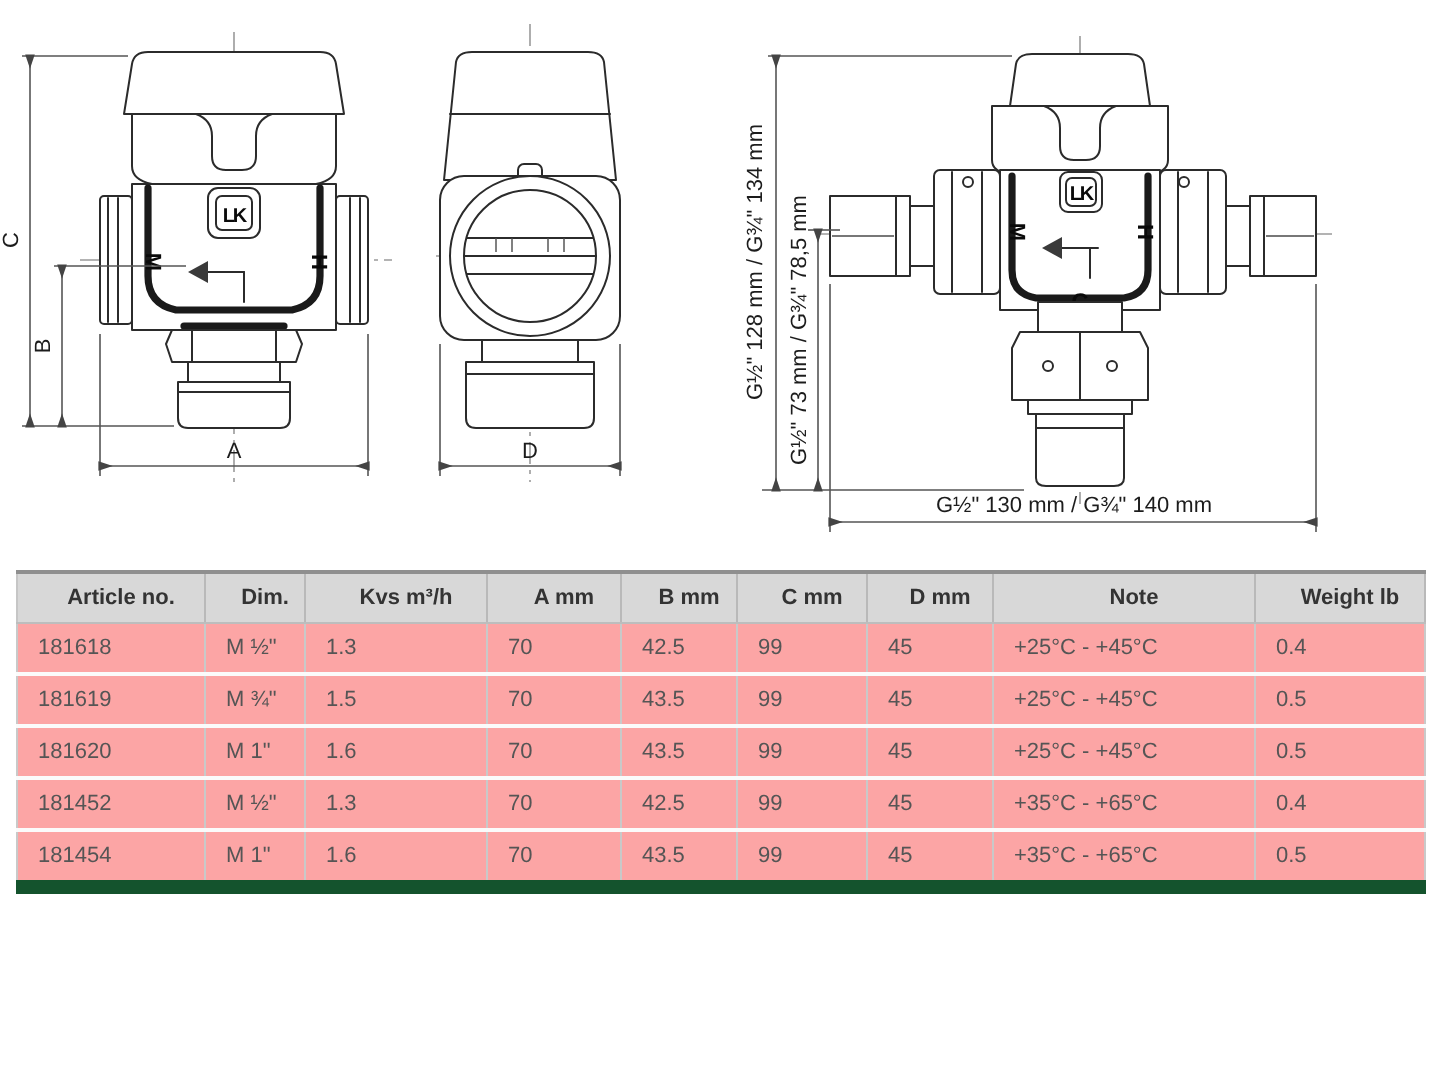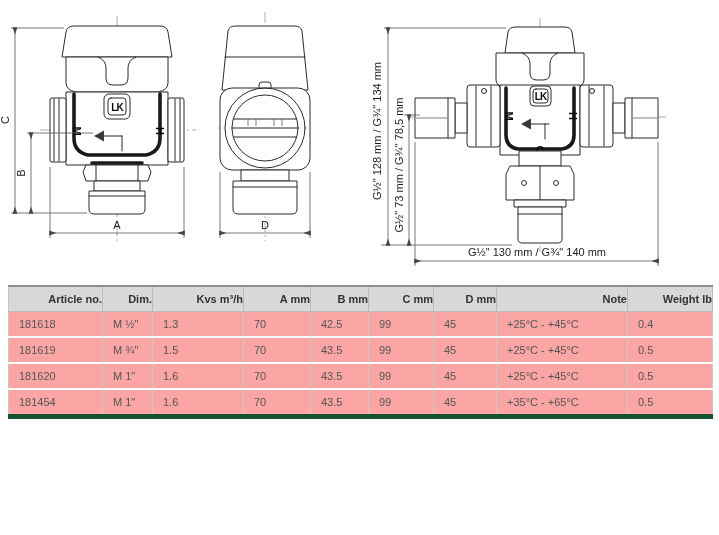--- a/index.html
+++ b/index.html
@@ -19,33 +19,33 @@
   .thin{fill:none;stroke:#4a4a4a;stroke-width:0.7;}
   .dim{fill:none;stroke:#555;stroke-width:0.8;}
   .center{fill:none;stroke:#9a9a9a;stroke-width:0.8;stroke-dasharray:11 3 2 3;}
 
   #spec-table{
     position:absolute;left:8px;top:285px;width:704px;
     border-collapse:collapse;table-layout:fixed;
     font-size:11px;color:#555;
   }
   #spec-table th{
-    background:#d8d8d8;color:#333;font-weight:bold;text-align:right;
+    background:#d8d8d8;color:#333;font-weight:bold;text-align:center;
     height:24px;padding:0 0 0 10px;
     border-top:2px solid #8f8f8f;border-bottom:1px solid #bdbdbd;
     border-right:1px solid #b9b9b9;white-space:nowrap;overflow:hidden;
   }
   #spec-table th:first-child{border-left:1px solid #c6c6c6;}
   #spec-table td{
     background:#fca5a5;height:24px;padding:0 0 0 10px;
     border-bottom:2px solid #fbfbfb;border-right:1px solid #c9c9c9;
     white-space:nowrap;overflow:hidden;
   }
   #spec-table td:first-child{border-left:1px solid #c9c9c9;}
-  #spec-table tr:last-child td{border-bottom:5px solid #14532d;margin-left:44px;}
+  #spec-table tr:last-child td{border-bottom:7px solid #14532d;margin-left:44px;}
 </style>
 </head>
 <body>
 
 <div id="screen">
 
   <svg id="drawing" width="719" height="278" viewBox="0 0 719 278">
     <defs>
       <marker id="arrE" markerWidth="10" markerHeight="8" refX="8" refY="4" orient="auto">
         <path d="M0,4 L9,1 L9,7 Z" fill="#444"></path>
@@ -284,20 +284,31 @@
         <td>M 1"</td>
         <td>1.6</td>
         <td>70</td>
         <td>43.5</td>
         <td>99</td>
         <td>45</td>
         <td>+25°C - +45°C</td>
         <td>0.5</td>
       </tr>
       <tr>
+        <td>181452</td>
+        <td>M ½"</td>
+        <td>1.3</td>
+        <td>70</td>
+        <td>42.5</td>
+        <td>99</td>
+        <td>45</td>
+        <td>+35°C - +65°C</td>
+        <td>0.4</td>
+      </tr>
+      <tr>
         <td>181454</td>
         <td>M 1"</td>
         <td>1.6</td>
         <td>70</td>
         <td>43.5</td>
         <td>99</td>
         <td>45</td>
         <td>+35°C - +65°C</td>
         <td>0.5</td>
       </tr>

